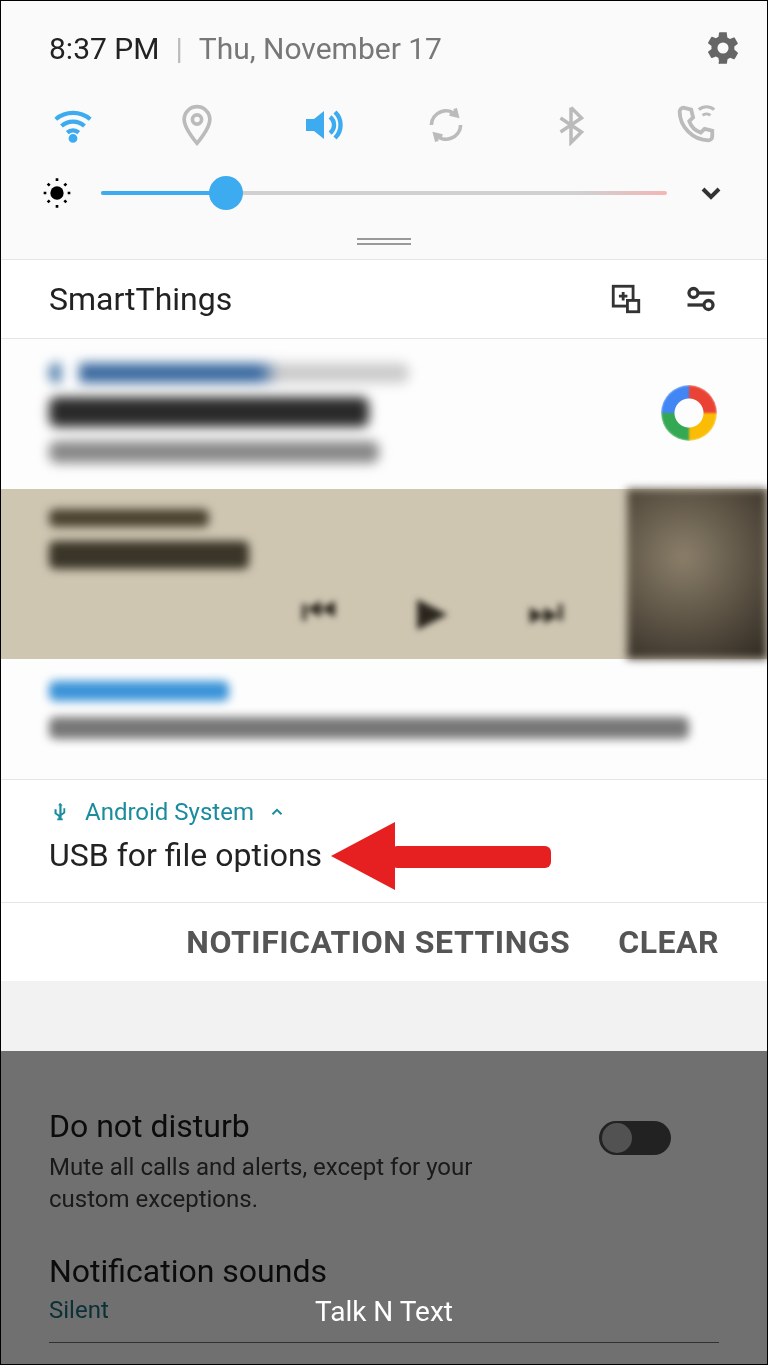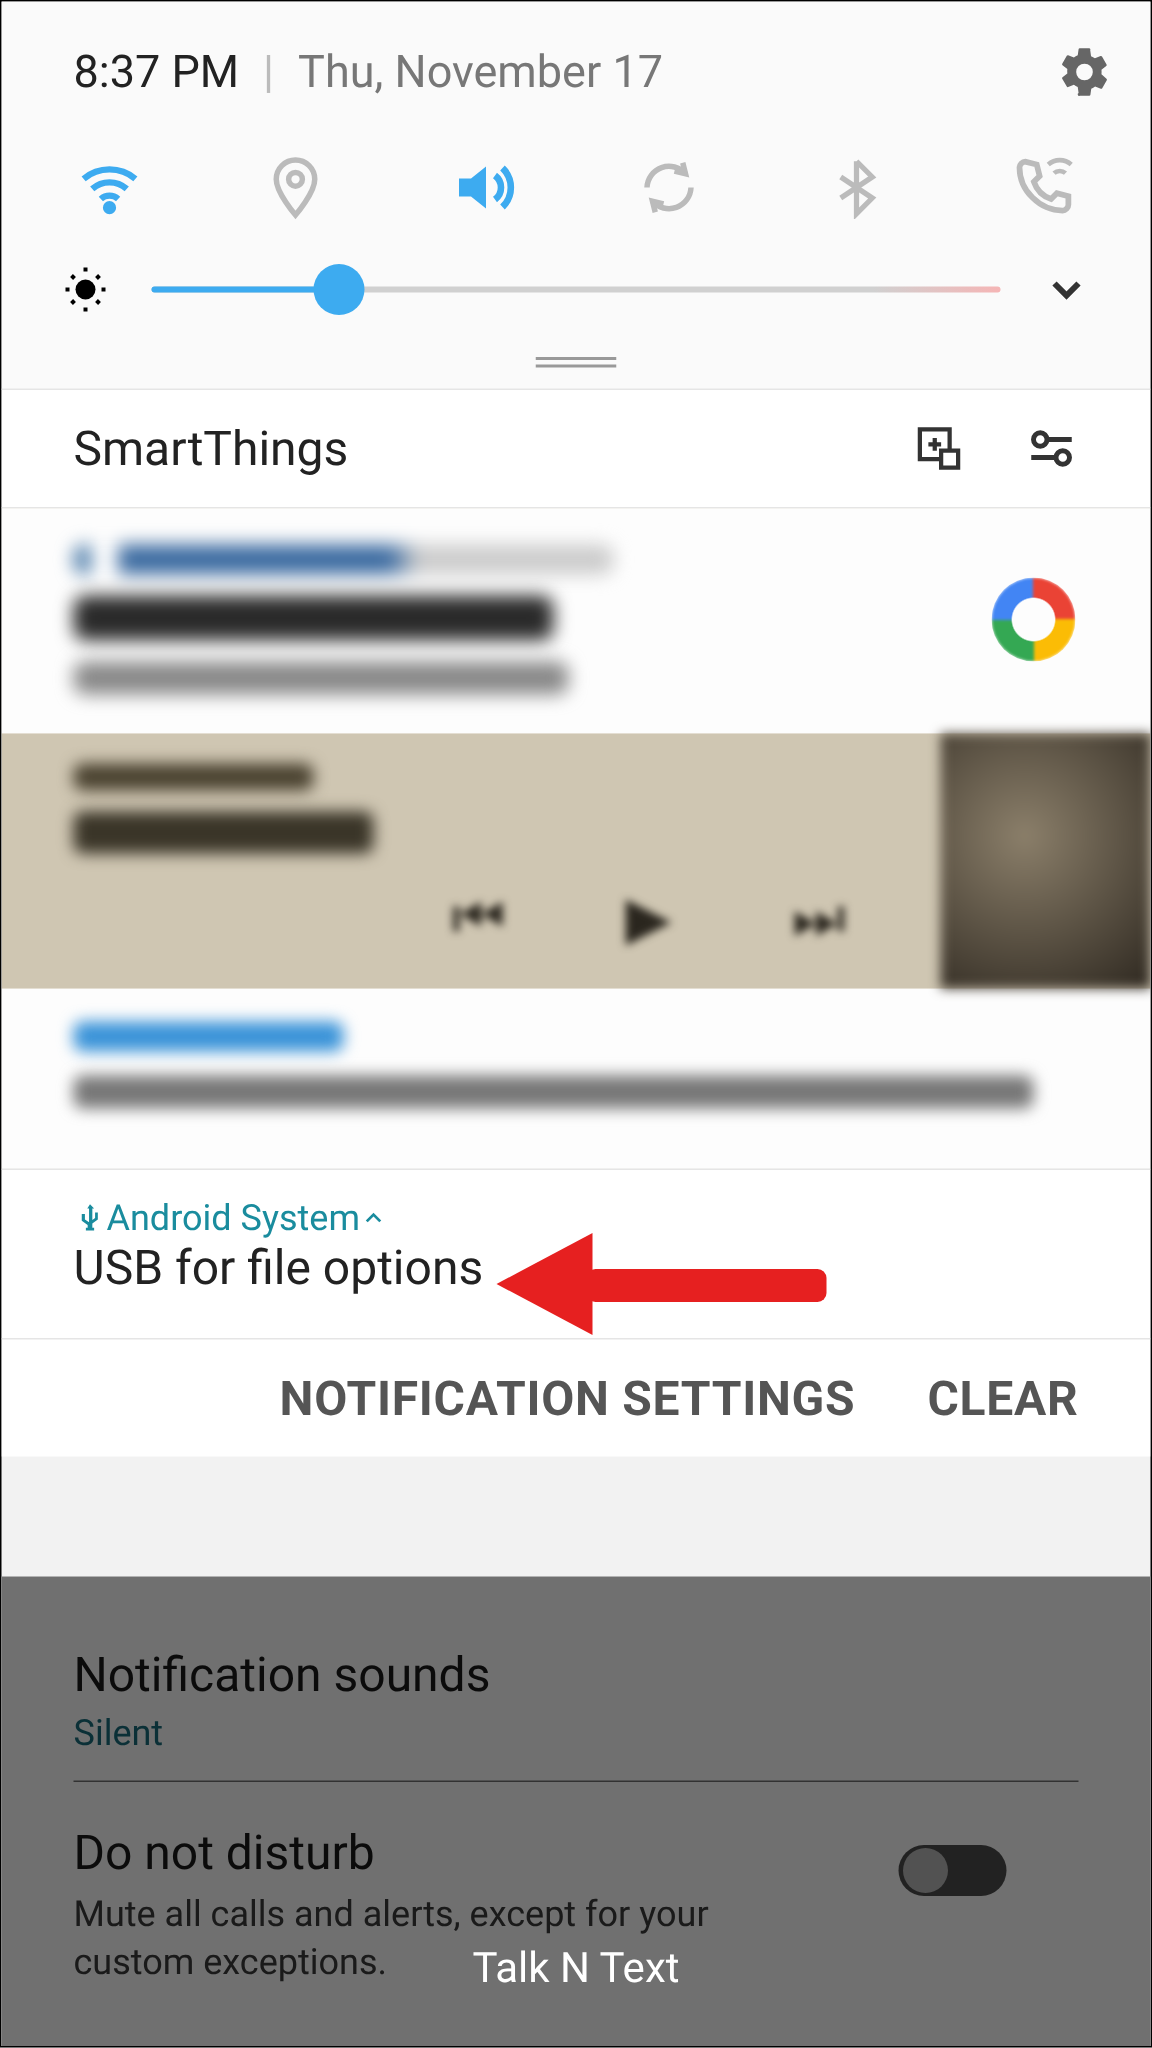--- a/index.html
+++ b/index.html
@@ -82,21 +82,21 @@
   background: radial-gradient(circle at 40% 40%, #8b7f6a, #2e2820);
   filter: blur(4px);
 }
 .blur-n3 { height: 120px; background: #fdfdfd; padding: 22px 48px; }
 .bl-n3a { width: 180px; height: 20px; background: #3a93d8; filter: blur(5px); border-radius: 6px; margin-bottom: 16px;}
 .bl-n3b { width: 640px; height: 22px; background: #777; filter: blur(5px); border-radius: 6px;}
 .usb-notif {
   background: #fff; border-top: 1px solid #e5e5e5; padding: 18px 48px 24px 48px;
   position: relative;
 }
-.usb-header { display: flex; align-items: center; color: #1a8c9e; font-size: 24px; }
+.usb-header { display: flex; align-items: center; gap: 14px; color: #1a8c9e; font-size: 24px; margin-bottom: 10px;}
 .usb-title { font-size: 32px; color: #222; margin-bottom: 4px; }
 .usb-sub { font-size: 27px; color: #666; }
 .arrow {
   position: absolute; left: 330px; top: 52px; width: 220px; height: 46px;
 }
 .arrow-body { position: absolute; left: 60px; top: 14px; width: 160px; height: 22px; background: #e62020; border-radius: 6px;}
 .arrow-head {
   position: absolute; left: 0; top: -10px; width: 0; height: 0;
   border-top: 34px solid transparent; border-bottom: 34px solid transparent;
   border-right: 64px solid #e62020;
@@ -282,25 +282,25 @@
   </div>
 </div>
 
 <div class="notif-actions">
   <span class="notif-btn">NOTIFICATION SETTINGS</span>
   <span class="notif-btn">CLEAR</span>
 </div>
 
 <div class="bg-underlay"></div>
 <div style="position:absolute;left:0;right:0;top:1050px;bottom:0;background:#f8f8f8;padding:28px 48px;">
-  <div class="setting-item" style="position:relative;">
-    <div class="setting-title">Notification sounds</div>
-    <div class="setting-val">Silent</div>
-  </div>
   <div class="setting-item" style="border:none;position:relative;padding-top:28px;">
     <div class="setting-title">Do not disturb</div>
     <div class="setting-sub" style="max-width:440px;">Mute all calls and alerts, except for your custom exceptions.</div>
     <div class="toggle" style="top:42px;"></div>
   </div>
+  <div class="setting-item" style="position:relative;">
+    <div class="setting-title">Notification sounds</div>
+    <div class="setting-val">Silent</div>
+  </div>
 </div>
 <div class="overlay-dim"></div>
 
 <div class="carrier">Talk N Text</div>
 
 </body></html>

